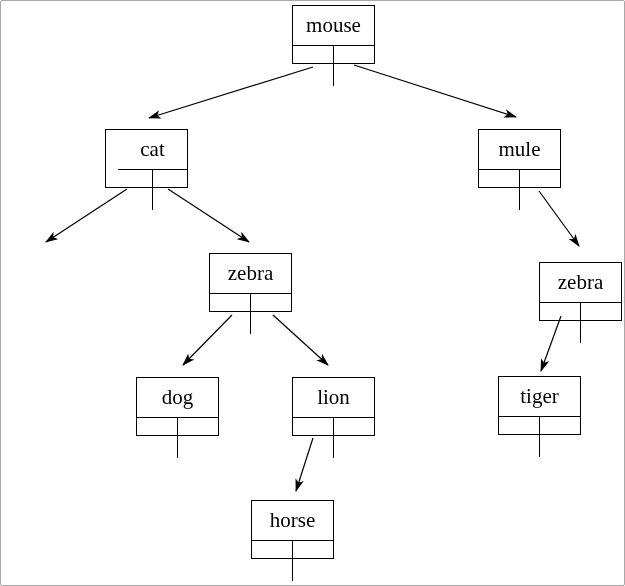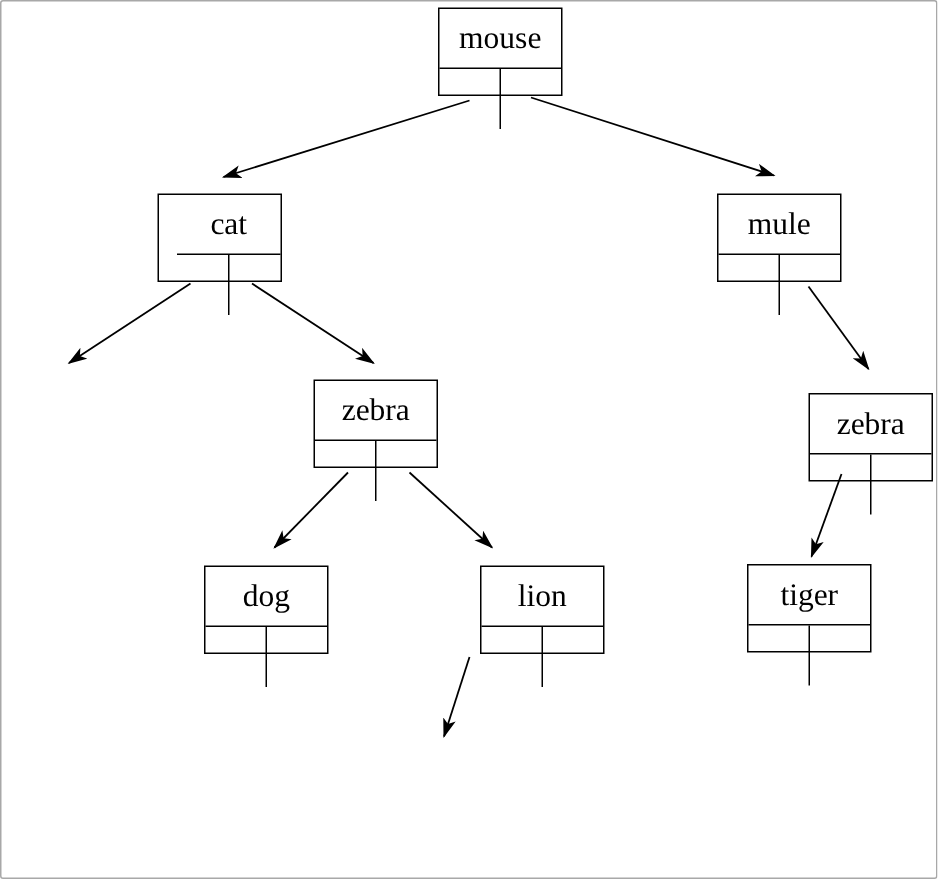--- a/index.html
+++ b/index.html
@@ -37,21 +37,21 @@
   .cell-right { width: 50%; }
 
   
   .pos-mouse { left: 291px; top: 4px;   }
   .pos-cat   { left: 104px; top: 128px; padding-left: 12px; }
   .pos-mule  { left: 477px; top: 128px; text-align: center; }
   .pos-ant   { left: 3px;   top: 252px; }
   .pos-goat  { left: 208px; top: 252px; }
   .pos-zebra { left: 538px; top: 261px; }
   .pos-dog   { left: 135px; top: 376px; text-align: center; }
-  .pos-lion  { left: 291px; top: 376px; margin-left: 28px; }
+  .pos-lion  { left: 291px; top: 376px; }
   .pos-tiger { left: 497px; top: 375px; text-align: right; }
   .pos-horse { left: 250px; top: 499px; }
 
   svg.edges {
     position: absolute;
     left: 0; top: 0;
     width: 623px; height: 584px;
     pointer-events: none;
   }
   svg.edges line { stroke: #000000; stroke-width: 1.2; }
@@ -119,20 +119,27 @@
   </div>
 
   <div class="node pos-tiger">
     <div class="node-label">tiger</div>
     <div class="node-cells">
       <div class="cell-left"></div>
       <div class="cell-right"></div>
     </div>
   </div>
 
+  <div class="node pos-horse">
+    <div class="node-label">horse</div>
+    <div class="node-cells">
+      <div class="cell-left"></div>
+      <div class="cell-right"></div>
+    </div>
+  </div>
 
   <svg class="edges" viewBox="0 0 623 584">
     <defs>
       <marker id="arrowhead" viewBox="0 0 12 8" refX="11" refY="4" markerWidth="13" markerHeight="9" orient="auto" markerUnits="userSpaceOnUse">
         <path d="M0,0 L12,4 L0,8 L3,4 Z" fill="#000000"></path>
       </marker>
     </defs>
     <line x1="312" y1="66" x2="148" y2="117" marker-end="url(#arrowhead)"></line>
     <line x1="353" y1="64" x2="515" y2="116" marker-end="url(#arrowhead)"></line>
     <line x1="126" y1="188" x2="45" y2="241" marker-end="url(#arrowhead)"></line>

